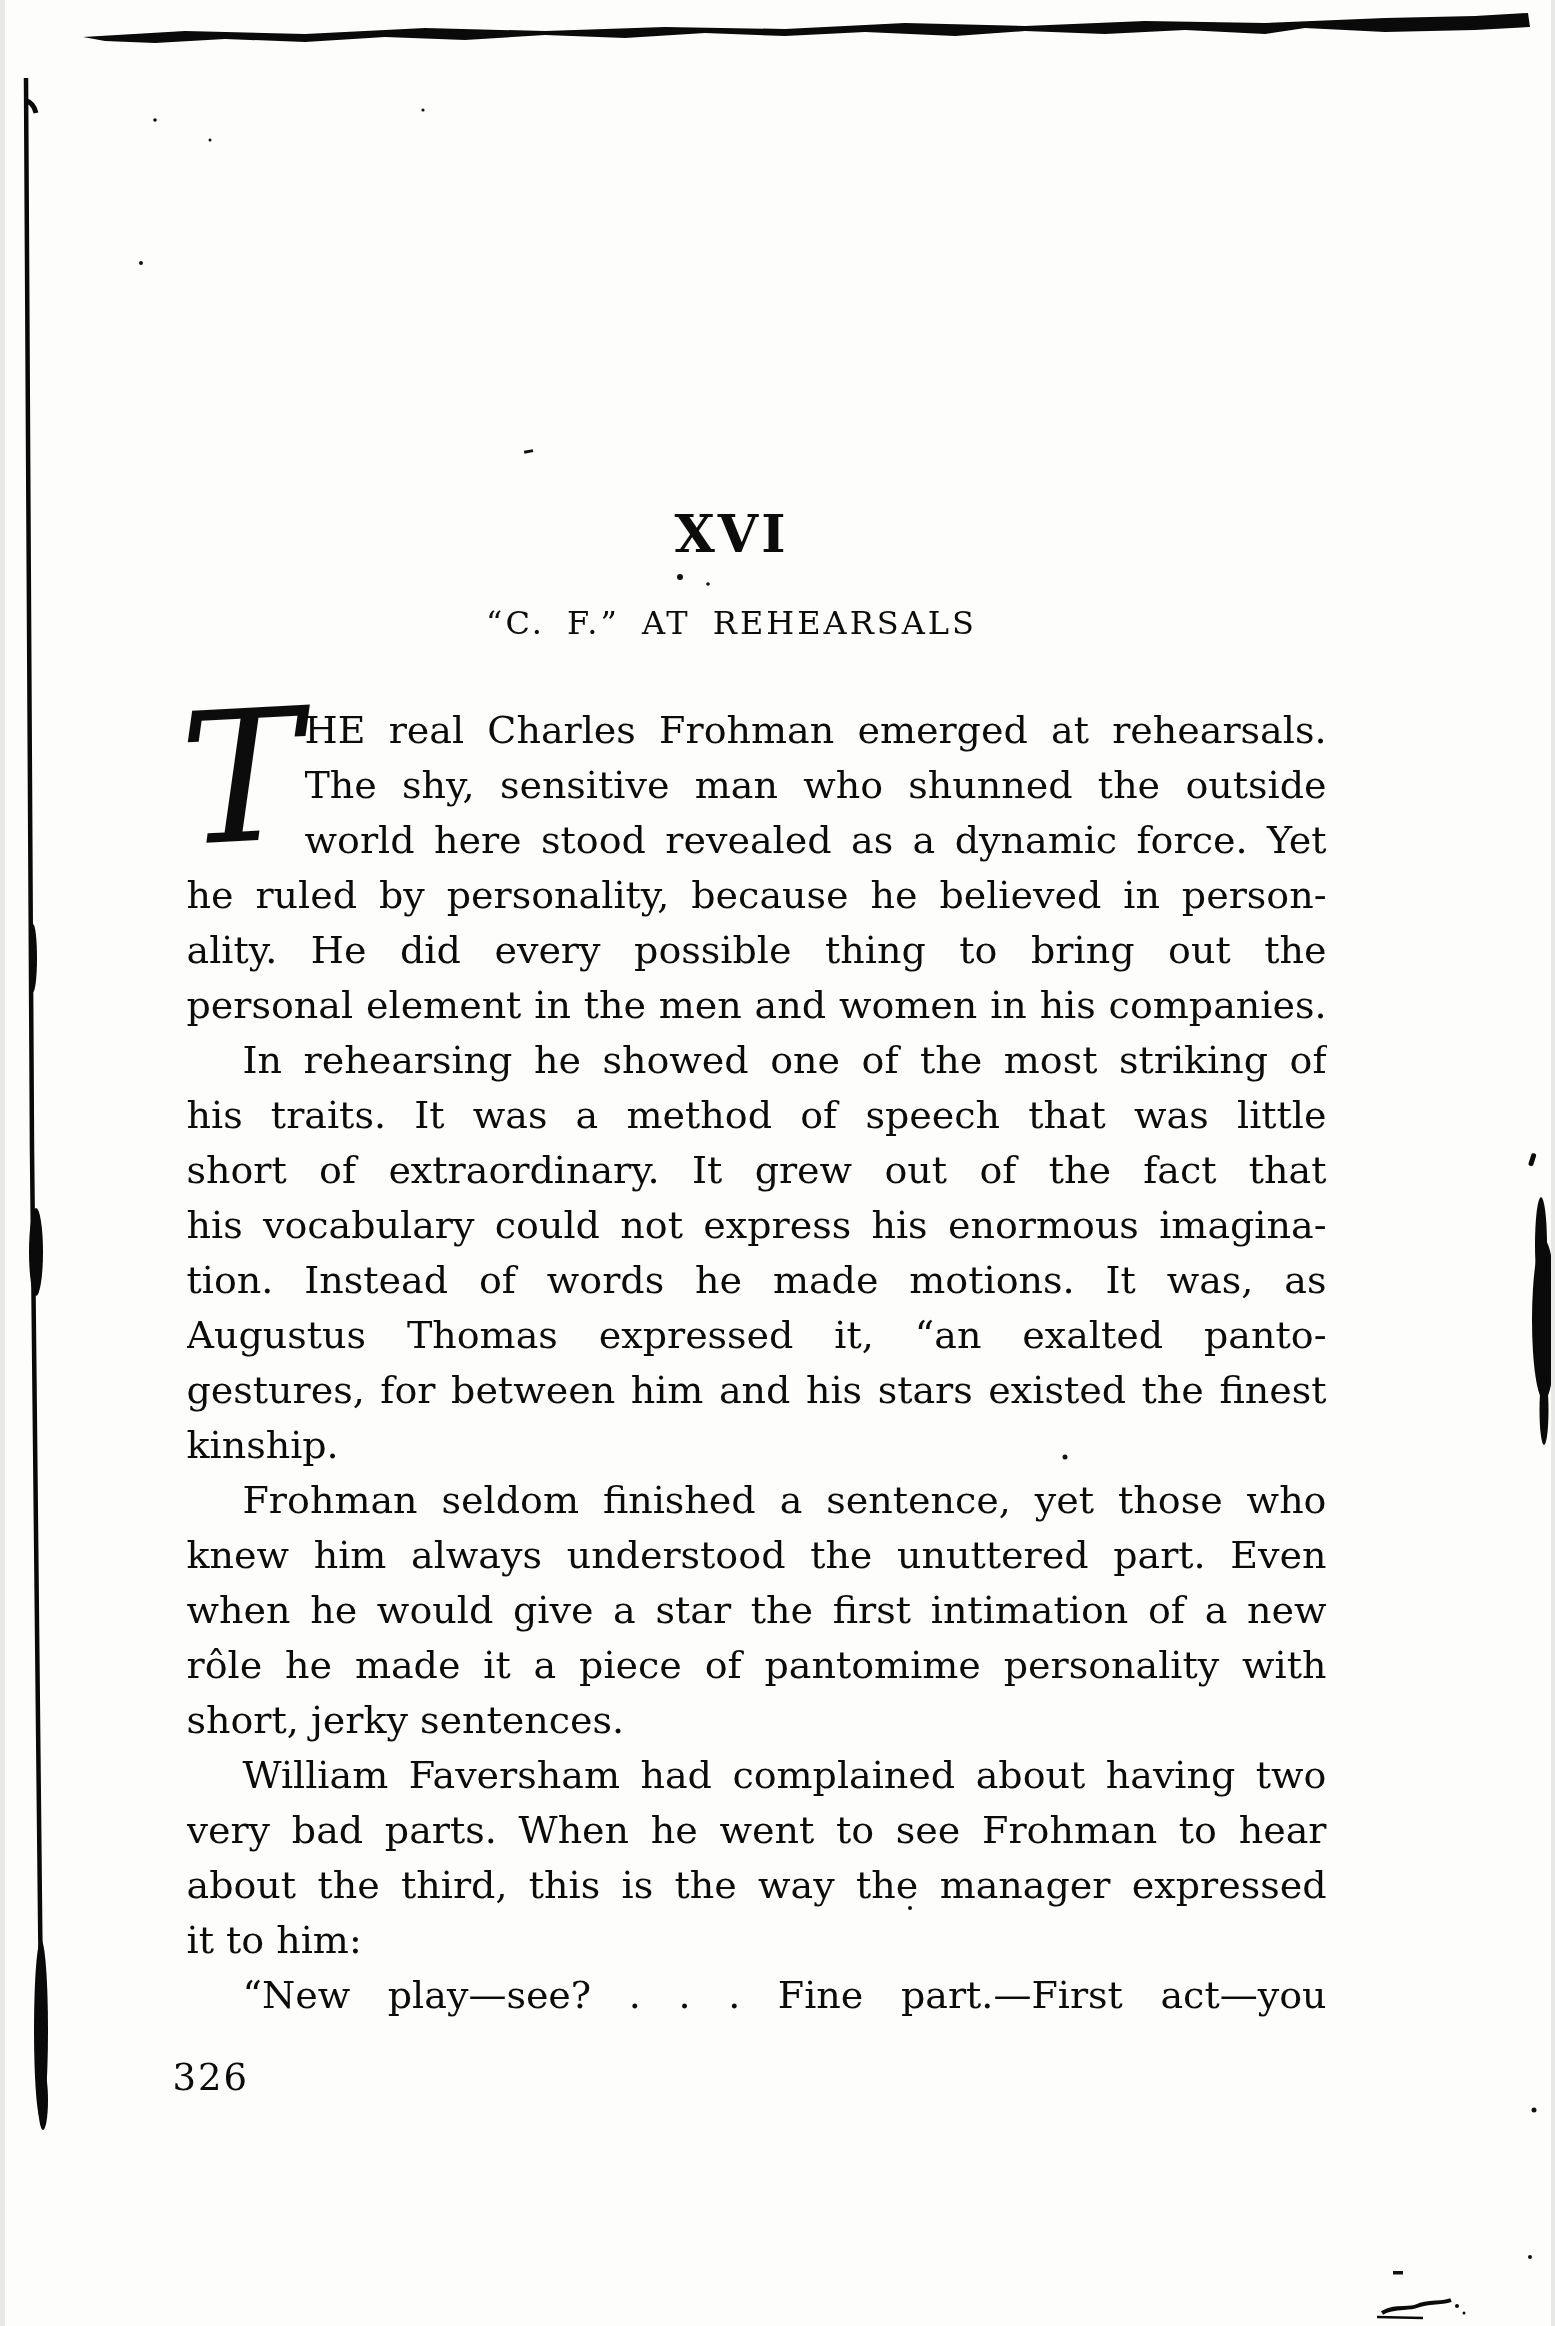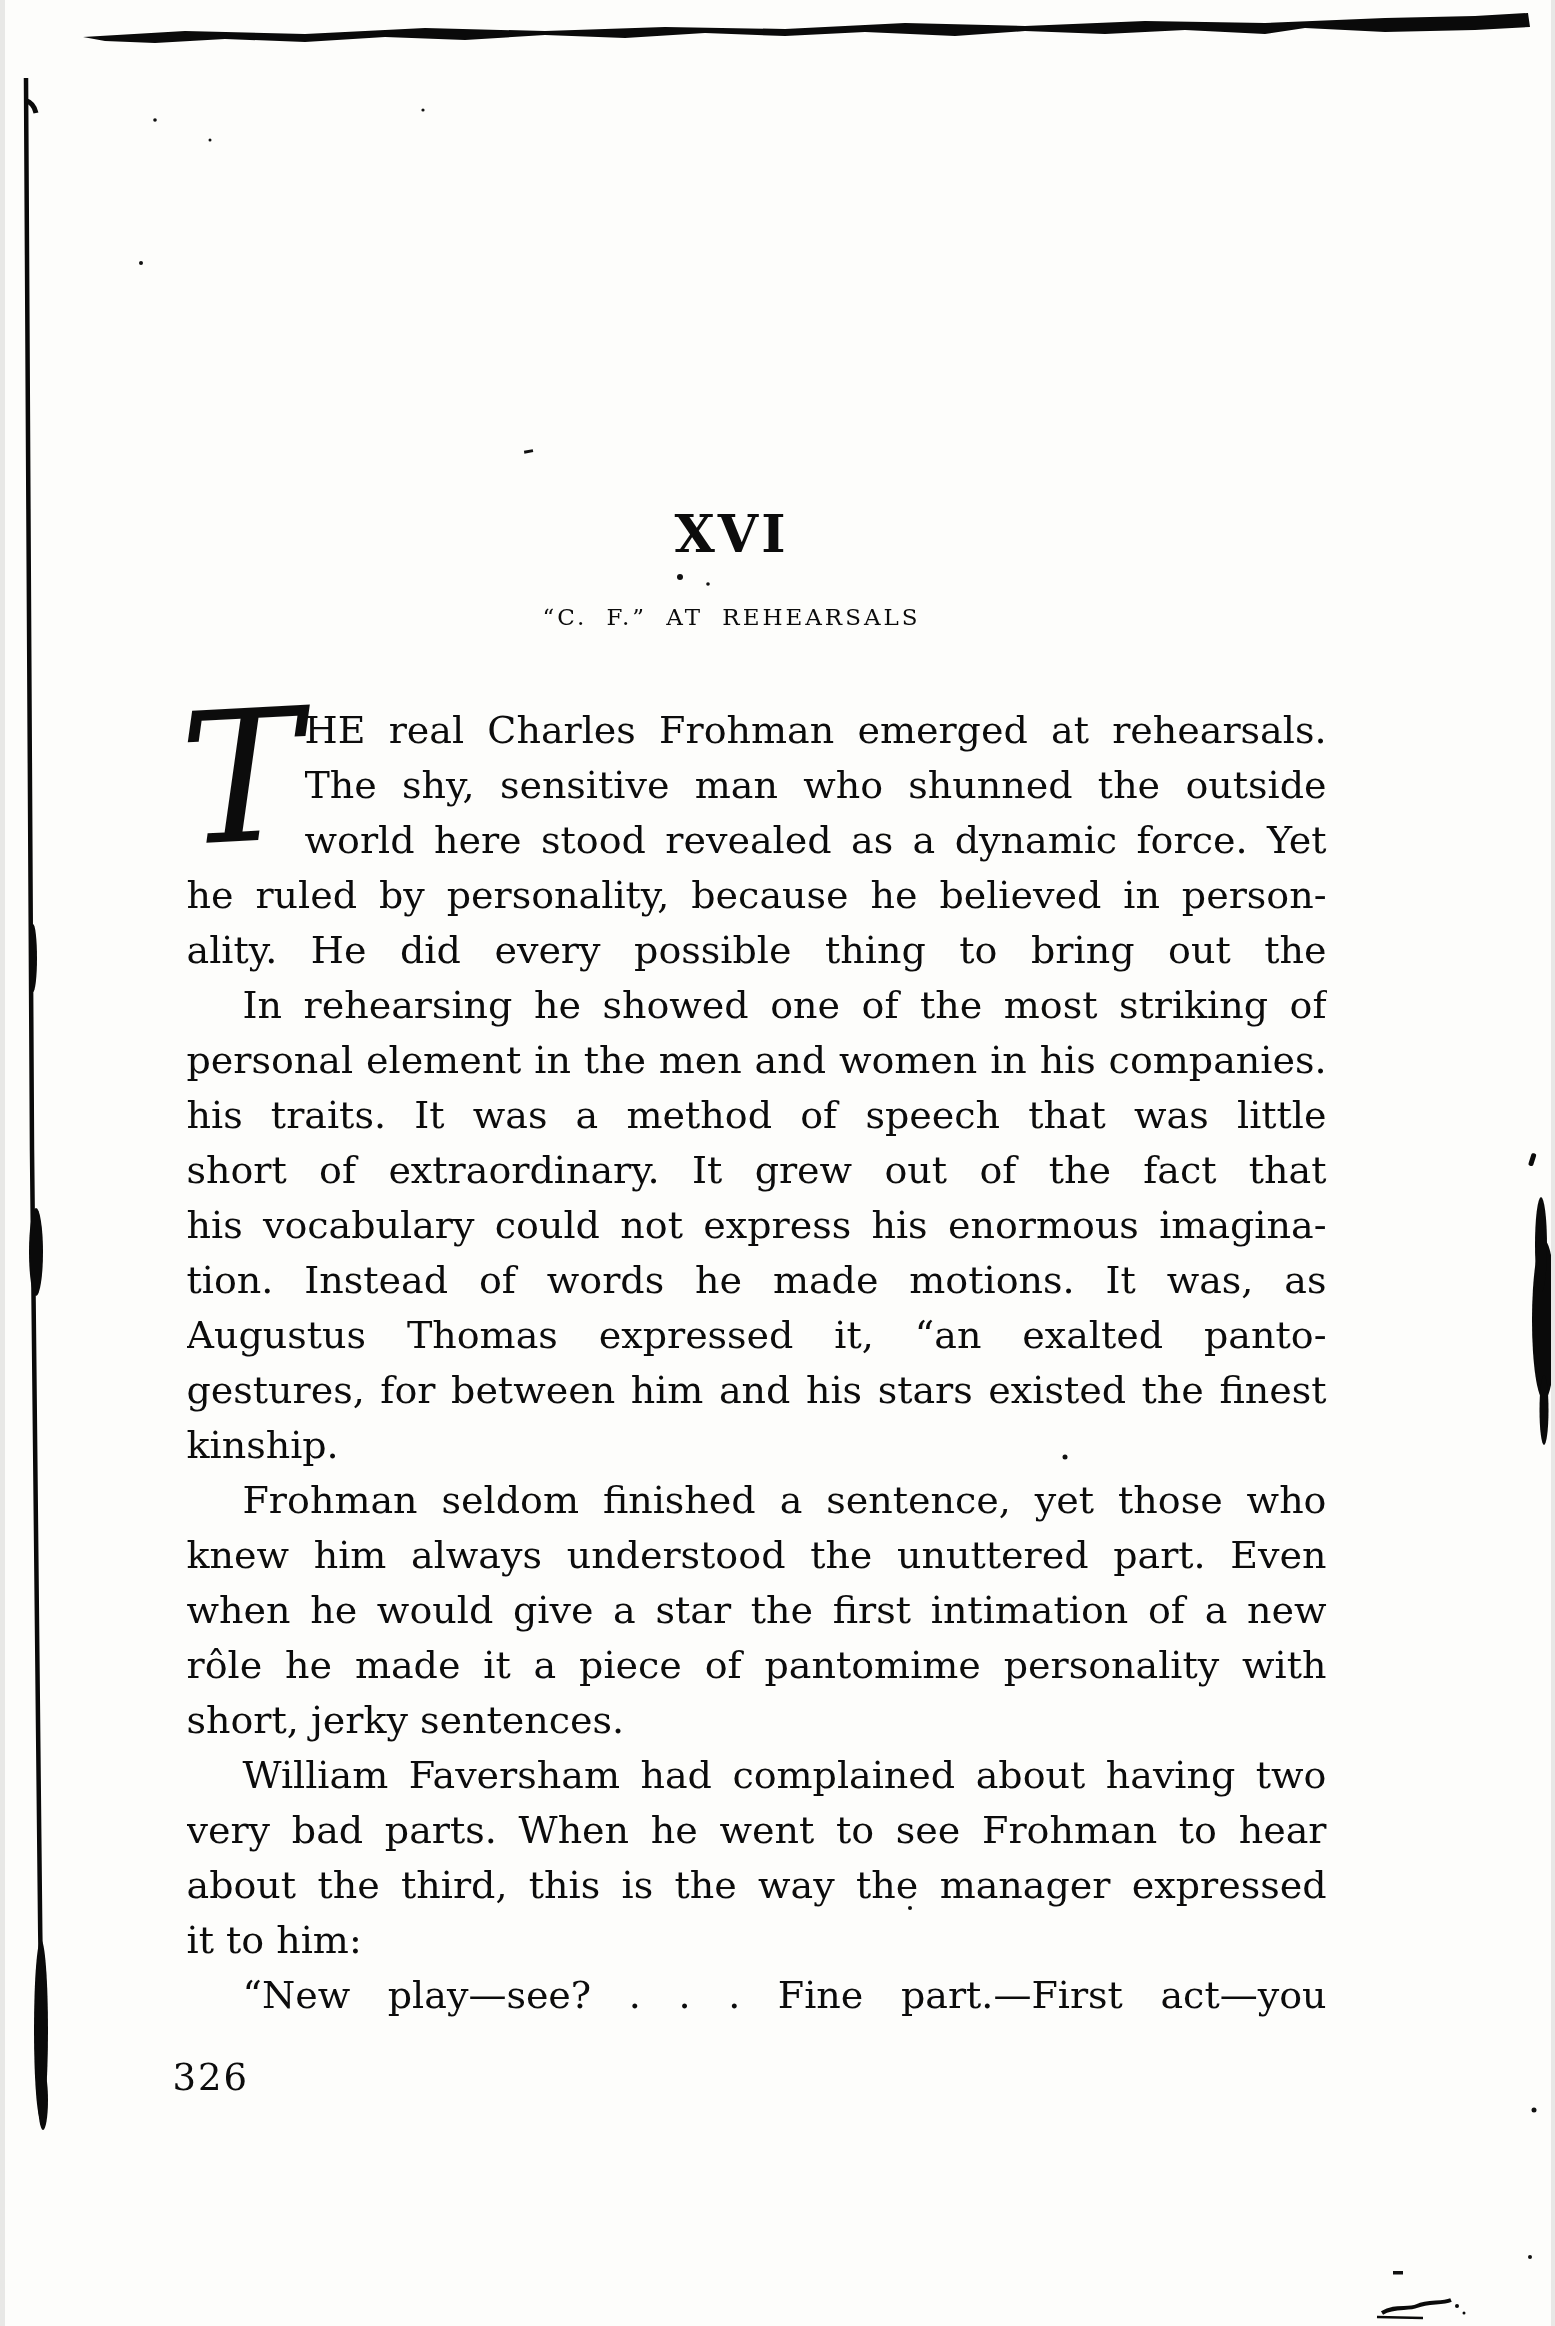--- a/index.html
+++ b/index.html
@@ -26,21 +26,21 @@
     text-align: center;
   }
   .chapter-number {
     top: 503px;
     font-size: 52px;
     font-weight: bold;
     letter-spacing: 3px;
   }
   .chapter-title {
     top: 604px;
-    font-size: 23px;
+    font-size: 32px;
     letter-spacing: 3px;
     word-spacing: 9px;
   }
   .textblock {
     position: absolute;
     left: 182px;
     top: 703px;
     width: 1140px;
     font-size: 38px;
   }
@@ -130,23 +130,23 @@
         <span class="dropcap">T</span>
       </div>
       <div class="dc-lines">
         <div class="ln">HE real Charles Frohman emerged at rehearsals.</div>
         <div class="ln">The shy, sensitive man who shunned the outside</div>
         <div class="ln">world here stood revealed as a dynamic force.  Yet</div>
       </div>
     </div>
     <div class="ln">he ruled by personality, because he believed in person-</div>
     <div class="ln">ality.  He did every possible thing to bring out the</div>
+    <div class="ln">personal element in the men and women in his companies.</div>
+
     <div class="ln ind">In rehearsing he showed one of the most striking of</div>
-
-    <div class="ln">personal element in the men and women in his companies.</div>
     <div class="ln">his traits.  It was a method of speech that was little</div>
     <div class="ln">short of extraordinary.  It grew out of the fact that</div>
     <div class="ln">his vocabulary could not express his enormous imagina-</div>
     <div class="ln">tion.  Instead of words he made motions.  It was, as</div>
     <div class="ln">Augustus Thomas expressed it, “an exalted panto-</div>
     <div class="ln">gestures, for between him and his stars existed the finest</div>
     <div class="ln short">kinship.</div>
 
     <div class="ln ind">Frohman seldom finished a sentence, yet those who</div>
     <div class="ln">knew him always understood the unuttered part.  Even</div>

